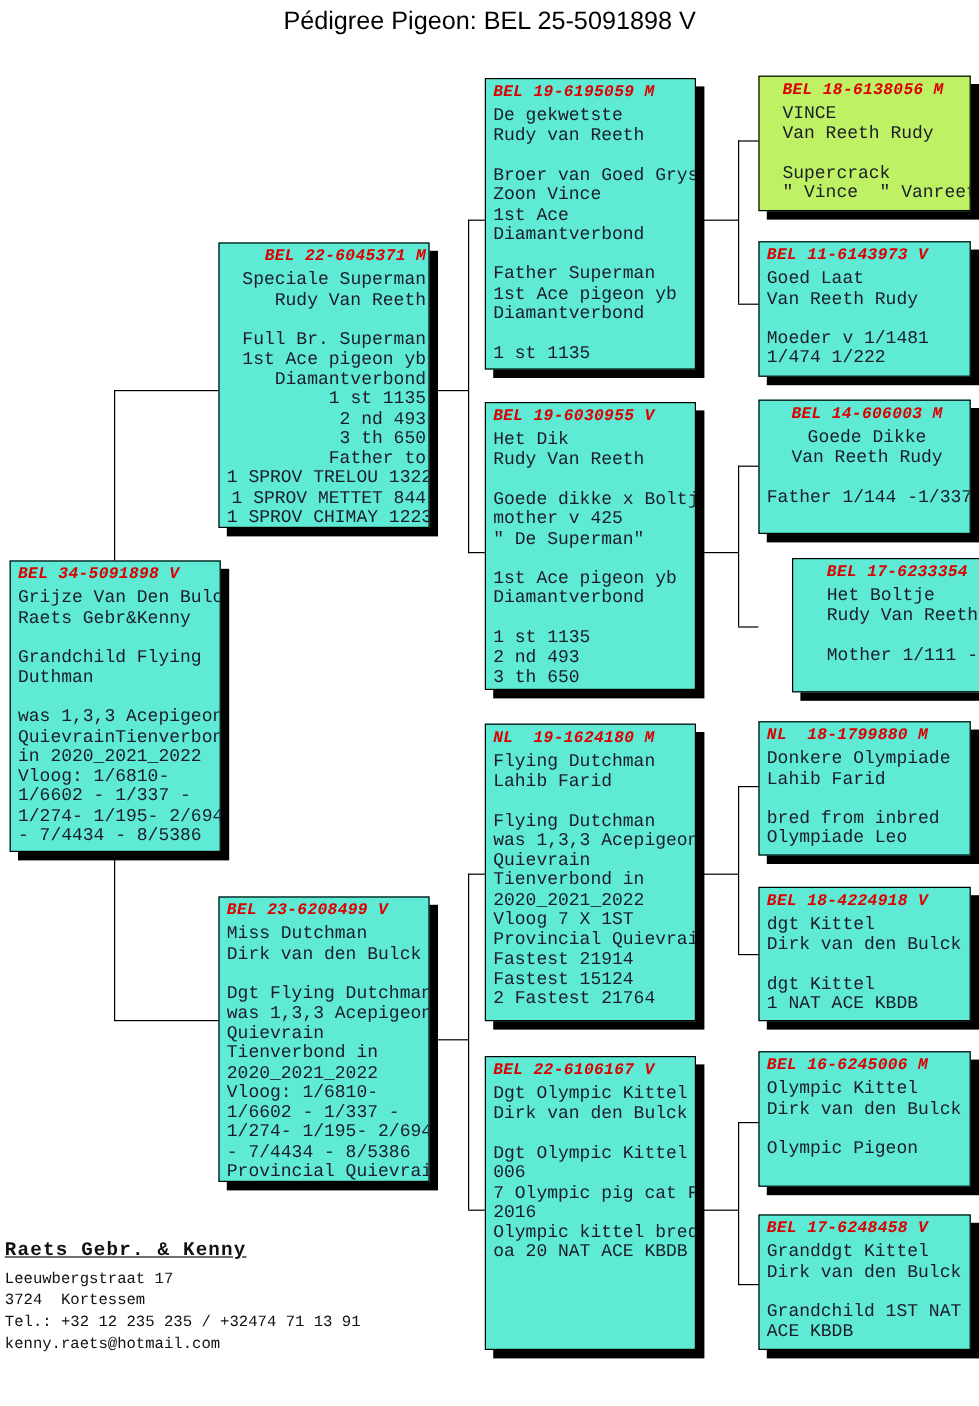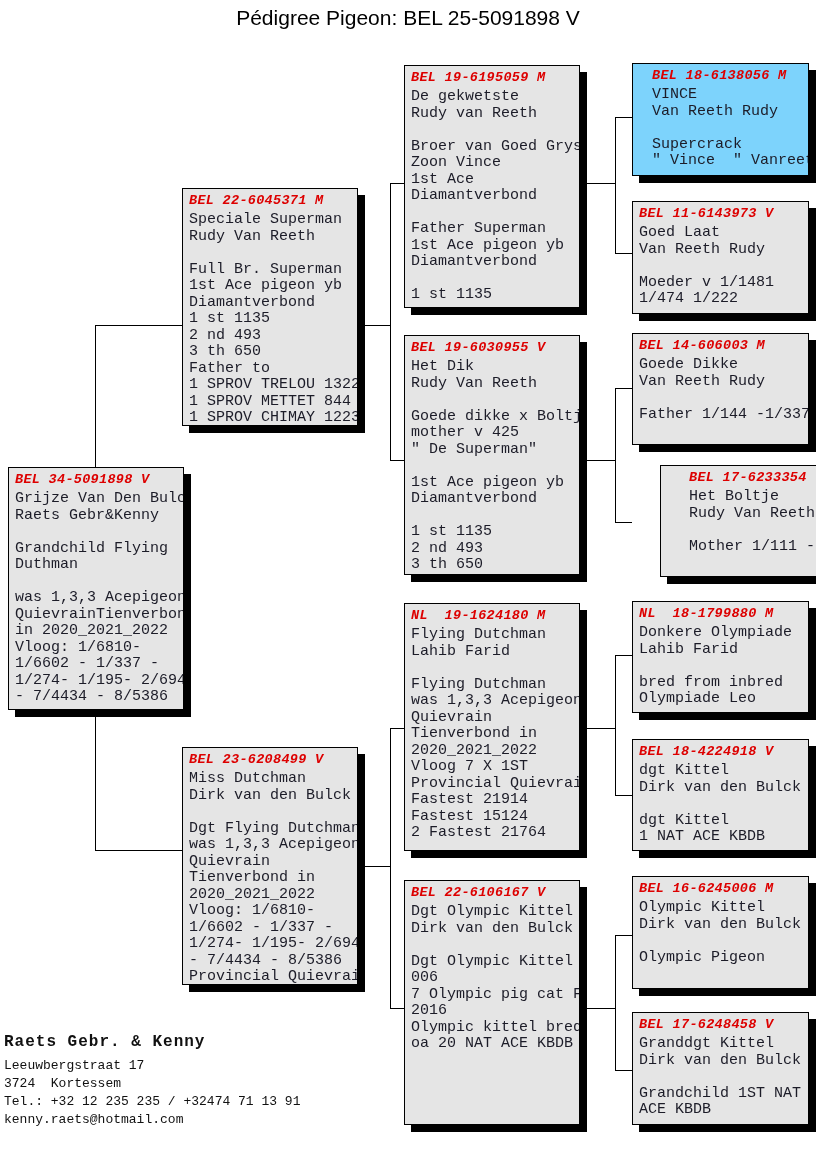--- a/index.html
+++ b/index.html
@@ -5,36 +5,36 @@
   html,body { margin:0; padding:0; background:#ffffff; }
   #page {
     position:relative; width:816px; height:1172px; background:#ffffff;
     font-family:"Liberation Mono", monospace; overflow:hidden;
   }
   #title {
     position:absolute; left:0; top:6px; width:816px; text-align:center;
     font-family:"Liberation Sans", sans-serif; font-size:21px; color:#000;
   }
   .box {
-    position:absolute; background:#e5e5e5; border:1px solid #000;
+    position:absolute; background:#5eead4; border:1px solid #000;
     box-shadow:7px 7px 0 0 #000; padding:4px 2px 0 6px; overflow:hidden;
     box-sizing:border-box;
   }
-  .box.highlight { background:#7dd3fc;padding-left:19px; }
+  .box.highlight { background:#bef264;padding-left:19px; }
   .ring {
     font-size:13.5px; font-weight:bold; font-style:italic; color:#dd0000;
     white-space:pre; margin-bottom:4px; letter-spacing:0.3px;
   }
   .body {
     font-size:15px; line-height:16.5px; color:#1c1c28; white-space:pre;
   }
   .hl { position:absolute; height:1px; background:#000; }
   .vl { position:absolute; width:1px; background:#000; }
   #owner { position:absolute; left:4px; top:1033px; color:#111; }
-  #owner .name { font-size:16px; font-weight:bold; letter-spacing:1px; margin-bottom:6px; white-space:pre; }
+  #owner .name { font-size:16px; font-weight:bold; letter-spacing:1px; margin-bottom:6px; white-space:pre;text-decoration:underline; }
   #owner .line { font-size:13px; line-height:18px; white-space:pre; }
   #footer {
     position:absolute; right:4px; top:1138px; font-size:8.5px;
     font-style:italic; font-weight:bold; color:#111; white-space:pre;
   }
   #footer .credit { margin-left:14px; }
 </style>
 </head>
 <body>
 
@@ -52,21 +52,21 @@
 
 was 1,3,3 Acepigeon
 QuievrainTienverbond
 in 2020_2021_2022
 Vloog: 1/6810-
 1/6602 - 1/337 -
 1/274- 1/195- 2/6948
 - 7/4434 - 8/5386</div>
   </div>
 
-  <div class="box" style="left:182px;top:188px;width:176px;height:238px;">
+  <div class="box" style="left:182px;top:202px;width:176px;height:238px;text-align:right;">
     <div class="ring">BEL 22-6045371 M</div>
     <div class="body">Speciale Superman
 Rudy Van Reeth
 
 Full Br. Superman
 1st Ace pigeon yb
 Diamantverbond
 1 st 1135
 2 nd 493
 3 th 650
@@ -162,21 +162,21 @@
 " Vince  " Vanreeth</div>
   </div>
   <div class="box" style="left:632px;top:201px;width:177px;height:113px;">
     <div class="ring">BEL 11-6143973 V</div>
     <div class="body">Goed Laat
 Van Reeth Rudy
 
 Moeder v 1/1481
 1/474 1/222</div>
   </div>
-  <div class="box" style="left:632px;top:333px;width:177px;height:112px;">
+  <div class="box" style="left:632px;top:333px;width:177px;height:112px;text-align:center;">
     <div class="ring">BEL 14-606003 M</div>
     <div class="body">Goede Dikke
 Van Reeth Rudy
 
 Father 1/144 -1/337</div>
   </div>
   <div class="box" style="left:660px;top:465px;width:177px;height:112px;padding-left:28px;">
     <div class="ring">BEL 17-6233354 V</div>
     <div class="body">Het Boltje
 Rudy Van Reeth

